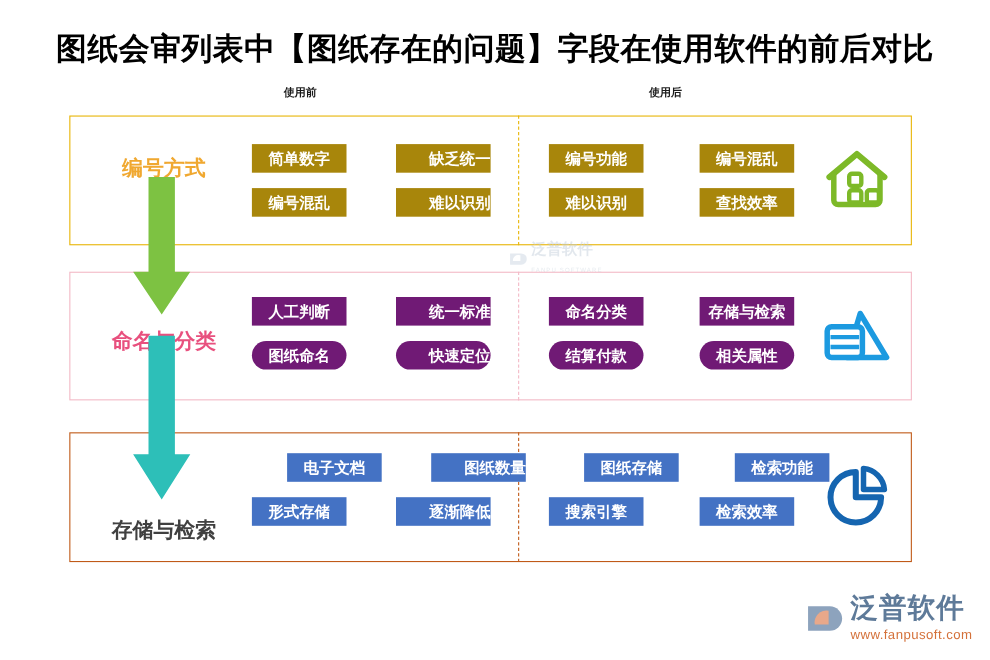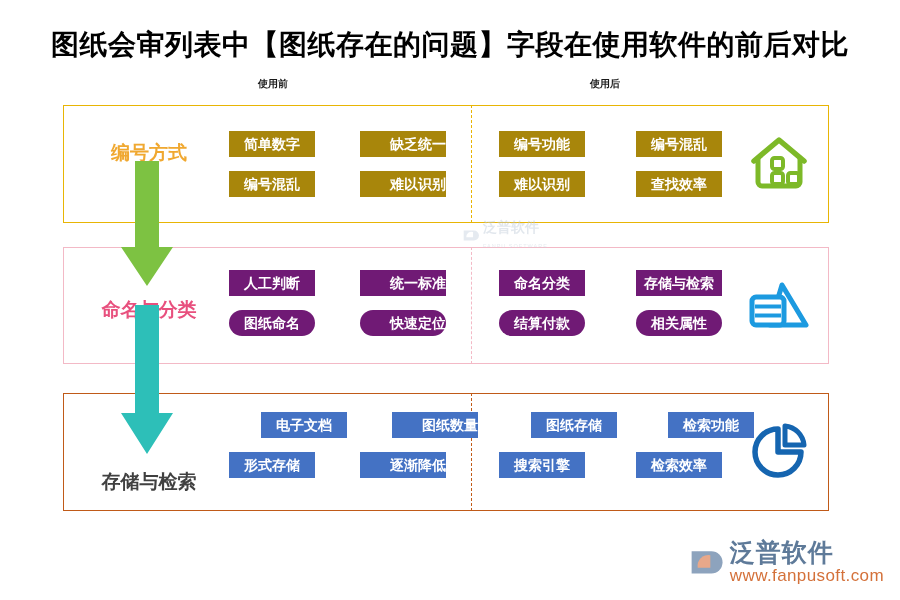--- a/index.html
+++ b/index.html
@@ -137,21 +137,21 @@
     position: absolute;
     right: 16px; bottom: 14px;
     display: flex; align-items: center; gap: 6px;
   }
   .brand .brand-text { line-height: 1.15; }
   .brand .brand-name {
     font-size: 25px; font-weight: bold; color: #5E7A99;
     white-space: nowrap; letter-spacing: 1px;
   }
   .brand .brand-url {
-    font-size: 17px; color: #D4713A; letter-spacing: 0.4px;
+    font-size: 12px; color: #D4713A; letter-spacing: 0.4px;
     white-space: nowrap; text-align: left;
   }
 </style>
 </head>
 <body>
 
 <div class="title">图纸会审列表中【图纸存在的问题】字段在使用软件的前后对比</div>
 
 <div class="col-head before">使用前</div>
 <div class="col-head after">使用后</div>

